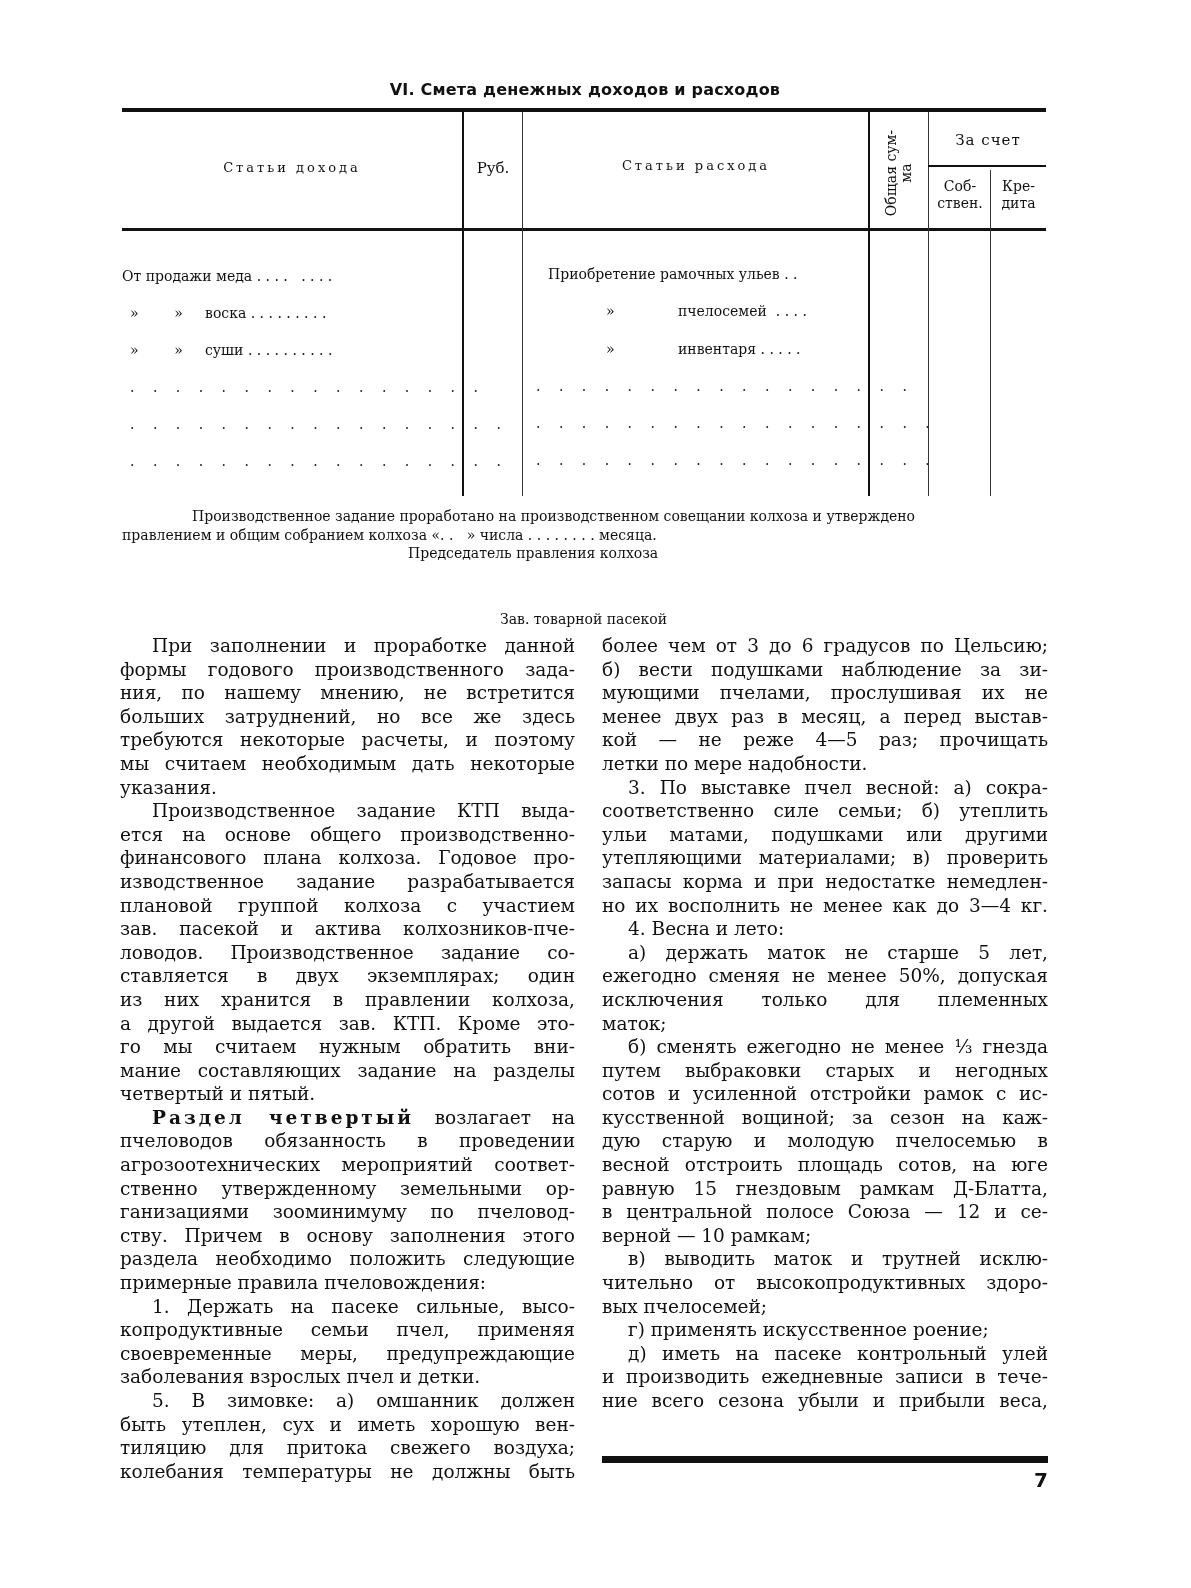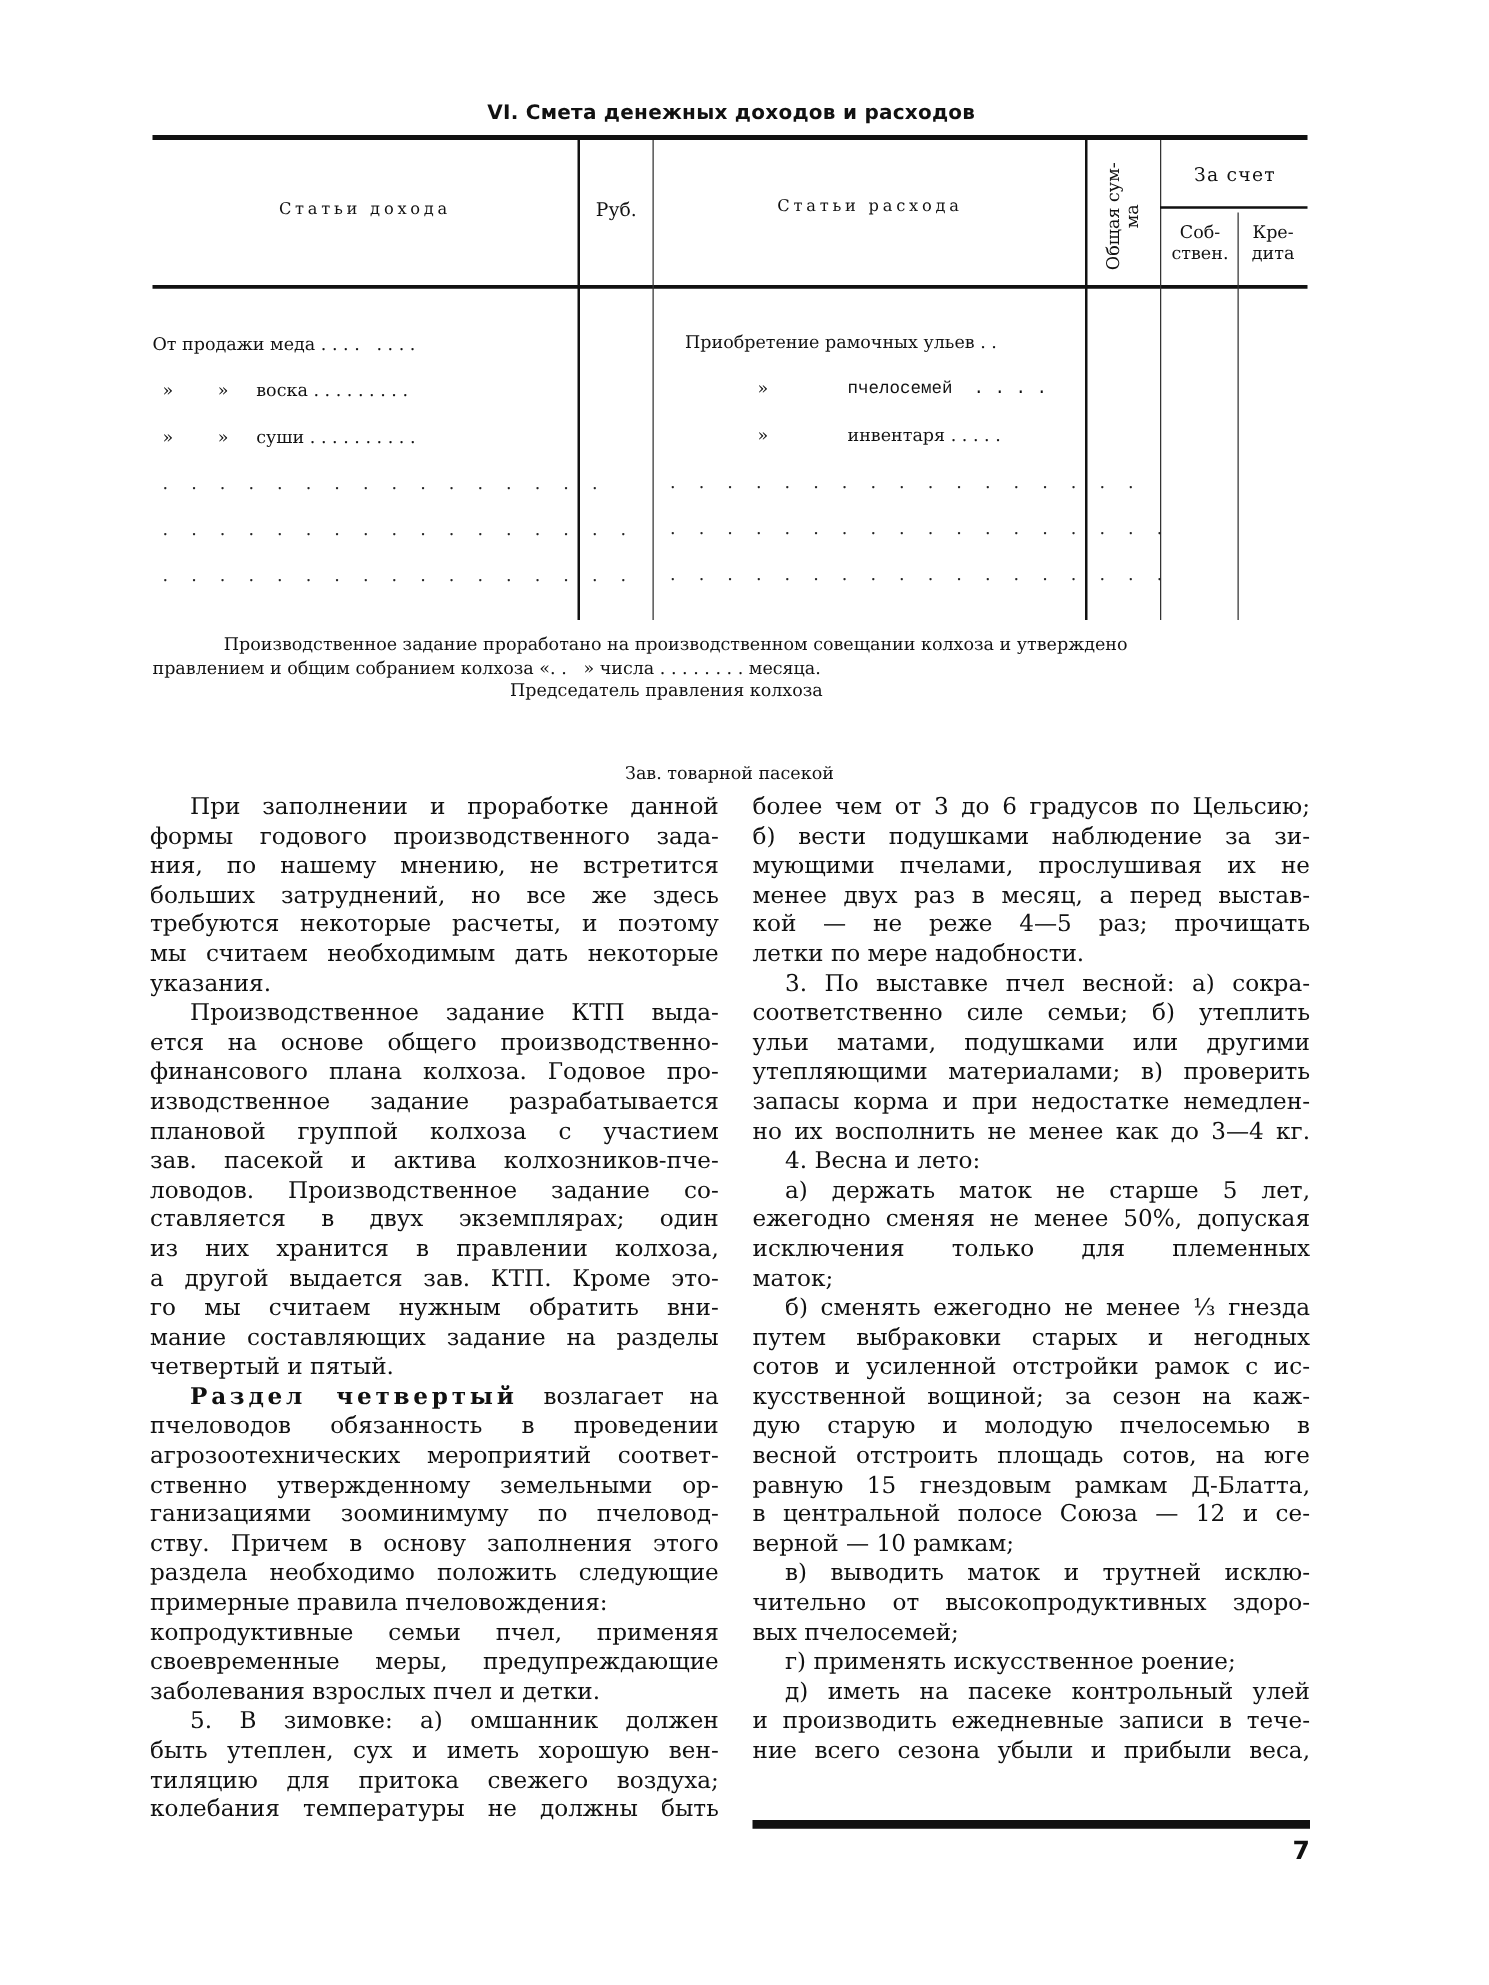--- a/index.html
+++ b/index.html
@@ -72,29 +72,29 @@
 
   <div class="row" style="left:0;top:160px;"><span>От продажи</span> <span>меда</span> <span>. . . .   . . . .</span></div>
   <div class="row" style="left:8px;top:197px;"><span>»        »</span>     <span>воска</span> <span>. . . . . . . . .</span></div>
   <div class="row" style="left:8px;top:234px;"><span>»        »</span>     <span>суши</span> <span>. . . . . . . . . .</span></div>
   <div class="dots" style="left:8px;top:271px;">. . . . . . . . . . . . . . . .</div>
   <div class="dots" style="left:8px;top:308px;">. . . . . . . . . . . . . . . . .</div>
   <div class="dots" style="left:8px;top:345px;">. . . . . . . . . . . . . . . . .</div>
 
   <div class="row" style="left:426px;top:158px;"><span>Приобретение</span> <span>рамочных ульев</span> <span>. .</span></div>
   <div class="row" style="left:484px;top:195px;"><span>»</span></div>
-  <div class="row" style="left:556px;top:195px;font-family:Liberation Mono, monospace;"><span>пчелосемей</span>  <span>. . . .</span></div>
+  <div class="row" style="left:556px;top:195px;"><span>пчелосемей</span>  <span>. . . .</span></div>
   <div class="row" style="left:484px;top:233px;"><span>»</span></div>
   <div class="row" style="left:556px;top:233px;"><span>инвентаря</span> <span>. . . . .</span></div>
   <div class="dots" style="left:414px;top:270px;">. . . . . . . . . . . . . . . . .</div>
   <div class="dots" style="left:414px;top:307px;">. . . . . . . . . . . . . . . . . .</div>
   <div class="dots" style="left:414px;top:344px;">. . . . . . . . . . . . . . . . . .</div>
 </div>
 
-<div class="abs note" style="left:179px;top:508px;">Производственное задание проработано на производственном совещании колхоза и утверждено</div>
+<div class="abs note" style="left:192px;top:508px;">Производственное задание проработано на производственном совещании колхоза и утверждено</div>
 <div class="abs note" style="left:122px;top:527px;">правлением и общим собранием колхоза «. .   » числа . . . . . . . . месяца.</div>
 <div class="abs note" style="left:408px;top:545px;">Председатель правления колхоза</div>
 <div class="abs note" style="left:500px;top:564px;margin-top:47px;">Зав. товарной пасекой</div>
 
 <div class="col" style="left:120px;top:634px;width:455px;">
   <span class="line" style="padding-left:32px;">При заполнении и проработке данной</span>
   <span class="line">формы годового производственного зада-</span>
   <span class="line">ния, по нашему мнению, не встретится</span>
   <span class="line">больших затруднений, но все же здесь</span>
   <span class="line">требуются некоторые расчеты, и поэтому</span>
@@ -114,20 +114,21 @@
   <span class="line">мание составляющих задание на разделы</span>
   <span class="line last">четвертый и пятый.</span>
   <span class="line" style="padding-left:32px;text-align-last:justify;"><span class="spaced">Раздел четвертый</span><span> возлагает на</span></span>
   <span class="line">пчеловодов обязанность в проведении</span>
   <span class="line">агрозоотехнических мероприятий соответ-</span>
   <span class="line">ственно утвержденному земельными ор-</span>
   <span class="line">ганизациями зооминимуму по пчеловод-</span>
   <span class="line">ству. Причем в основу заполнения этого</span>
   <span class="line">раздела необходимо положить следующие</span>
   <span class="line last">примерные правила пчеловождения:</span>
+  <span class="line" style="padding-left:32px;">1. Держать на пасеке сильные, высо-</span>
   <span class="line">копродуктивные семьи пчел, применяя</span>
   <span class="line">своевременные меры, предупреждающие</span>
   <span class="line last">заболевания взрослых пчел и детки.</span>
   <span class="line" style="padding-left:32px;">5. В зимовке: а) омшанник должен</span>
   <span class="line">быть утеплен, сух и иметь хорошую вен-</span>
   <span class="line">тиляцию для притока свежего воздуха;</span>
   <span class="line">колебания температуры не должны быть</span>
 </div>
 
 <div class="col" style="left:602px;top:634px;width:446px;">

